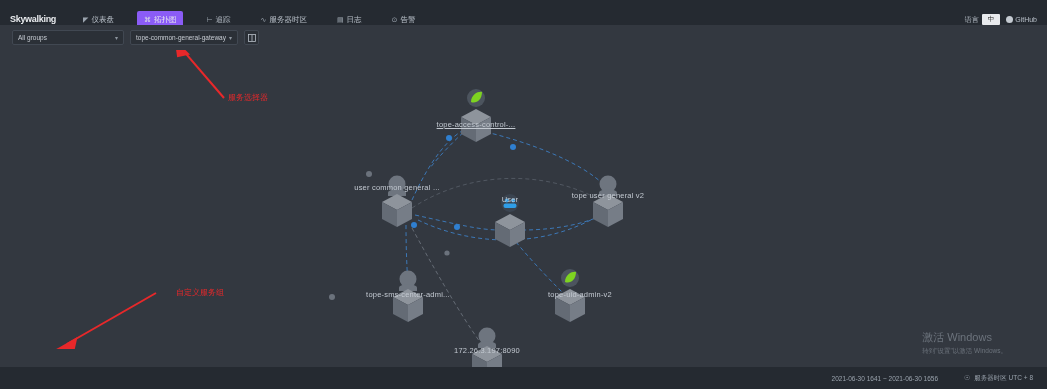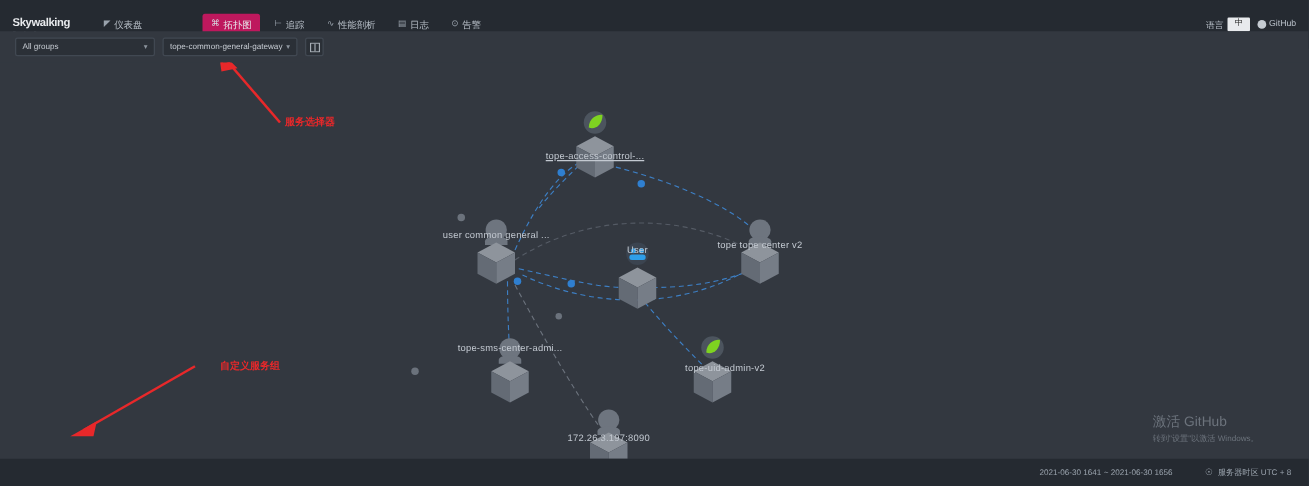--- a/index.html
+++ b/index.html
@@ -16,27 +16,27 @@
     position: absolute; left: 0; top: 0; width: 1047px; height: 39px;
     background: #252a31; display: flex; align-items: center;
   }
   .brand { margin-left: 10px; width: 58px; line-height: 1; }
   .brand-name {
     font-size: 9px; font-weight: bold; color: #e8eaed; letter-spacing: -0.3px;
     position: relative; display: inline-block;
   }
   .brand-sub { font-size: 5px; color: #8f99a6; letter-spacing: .2px; margin-top: 1px; }
 
-  .nav { display: flex; align-items: center; margin-left: 8px; height: 25px; }
+  .nav { display: flex; align-items: center; margin-left: 8px; height: 25px; gap: 12px; }
   .nav-item {
     display: flex; align-items: center; gap: 3px; height: 17px;
     padding: 0 7px; margin-right: 4px; border-radius: 2px;
     font-size: 7.5px; color: #b9c0c9; cursor: pointer; white-space: nowrap;
   }
-  .nav-item.active { background: #be185d; color: #e8eaed; margin-left: 37px; }
+  .nav-item.active { background: #8b5cf6; color: #e8eaed; }
   .nav-ico { font-size: 7px; color: #9aa3ad; line-height: 1; }
   .nav-item.active .nav-ico { color: #d8dde3; }
 
   .topbar-right {
     margin-left: auto; display: flex; align-items: center; gap: 6px;
     margin-right: 10px; font-size: 7px; color: #b9c0c9;
   }
   .lang-sel {
     display: flex; align-items: center; gap: 3px;
   }
@@ -68,21 +68,21 @@
 
   
   .canvas { position: absolute; left: 0; top: 50px; width: 1047px; height: 317px; }
   .canvas svg { position: absolute; left: 0; top: 0; }
 
   .node-label {
     position: absolute; font-size: 7.5px; color: #c3c9d1; white-space: nowrap;
     transform: translateX(-50%); letter-spacing: .2px;
   }
   .annot {
-    position: absolute; font-size: 8px; color: #e8282a; white-space: nowrap; font-weight: bold;
+    position: absolute; font-size: 8px; color: #e8282a; white-space: nowrap; font-weight: normal;
   }
 
   
   .watermark {
     position: absolute; right: 40px; top: 330px; text-align: left; color: #6c737c;
     pointer-events: none;
   }
   .wm1 { font-size: 11px; }
   .wm2 { font-size: 6.5px; margin-top: 2px; }
 
@@ -114,21 +114,21 @@
         <div class="nav-item active">
           <span class="nav-ico">⌘</span>
           <span>拓扑图</span>
         </div>
         <div class="nav-item">
           <span class="nav-ico">⊢</span>
           <span>追踪</span>
         </div>
         <div class="nav-item">
           <span class="nav-ico">∿</span>
-          <span>性能剖析</span>
+          <span>服务器时区</span>
         </div>
         <div class="nav-item">
           <span class="nav-ico">▤</span>
           <span>日志</span>
         </div>
         <div class="nav-item">
           <span class="nav-ico">⊙</span>
           <span>告警</span>
         </div>
       </div>
@@ -235,42 +235,42 @@
             <path d="M -9,-12 C -9,-17 9,-17 9,-12 L 9,-9 L -9,-9 Z" fill="#6e757f"></path>
             <use xlink:href="#cube-g"></use>
           </g>
         </g>
     </svg>
 
     <div id="labels-host">
         <div class="node-label" style="left: 476px; top: 70px; text-decoration: underline;">tope-access-control-...</div>
         <div class="node-label" style="left: 397px; top: 133px;">user common general ...</div>
         <div class="node-label" style="left: 510px; top: 145px;">User</div>
-        <div class="node-label" style="left: 608px; top: 141px;">tope tope center v2</div>
-        <div class="node-label" style="left: 408px; top: 224px;">tope-sms-center-admi...</div>
+        <div class="node-label" style="left: 608px; top: 141px;">tope user general v2</div>
+        <div class="node-label" style="left: 408px; top: 240px;">tope-sms-center-admi...</div>
         <div class="node-label" style="left: 570px; top: 240px; margin-left: 10px;">tope-uid-admin-v2</div>
         <div class="node-label" style="left: 487px; top: 296px;">172.26.3.197:8090</div>
       </div>
 
     <svg width="1047" height="317" style="pointer-events:none">
       <g stroke="#e8282a" stroke-width="2" fill="#e8282a">
         <line x1="224" y1="48" x2="181" y2="-2"></line>
         <polygon points="176,-8 188,4 178,6"></polygon>
         <line x1="156" y1="243" x2="67" y2="294"></line>
         <polygon points="60,298 76,289 74,298"></polygon>
       </g>
     </svg>
 
     <div class="annot" id="annot-selector" style="left: 228px; top: 42px;">服务选择器</div>
     <div class="annot" id="annot-group" style="left: 176px; top: 237px;">自定义服务组</div>
 
   </div>
 
   <div class="watermark">
-    <div class="wm1">激活 GitHub</div>
+    <div class="wm1">激活 Windows</div>
     <div class="wm2">转到"设置"以激活 Windows。</div>
   </div>
 
   <div class="statusbar">
     <span>2021-06-30 1641 ~ 2021-06-30 1656</span>
     <span class="tz">
       <span class="tz-ico">☉</span>
       <span>服务器时区 UTC + 8</span>
     </span>
   </div>

